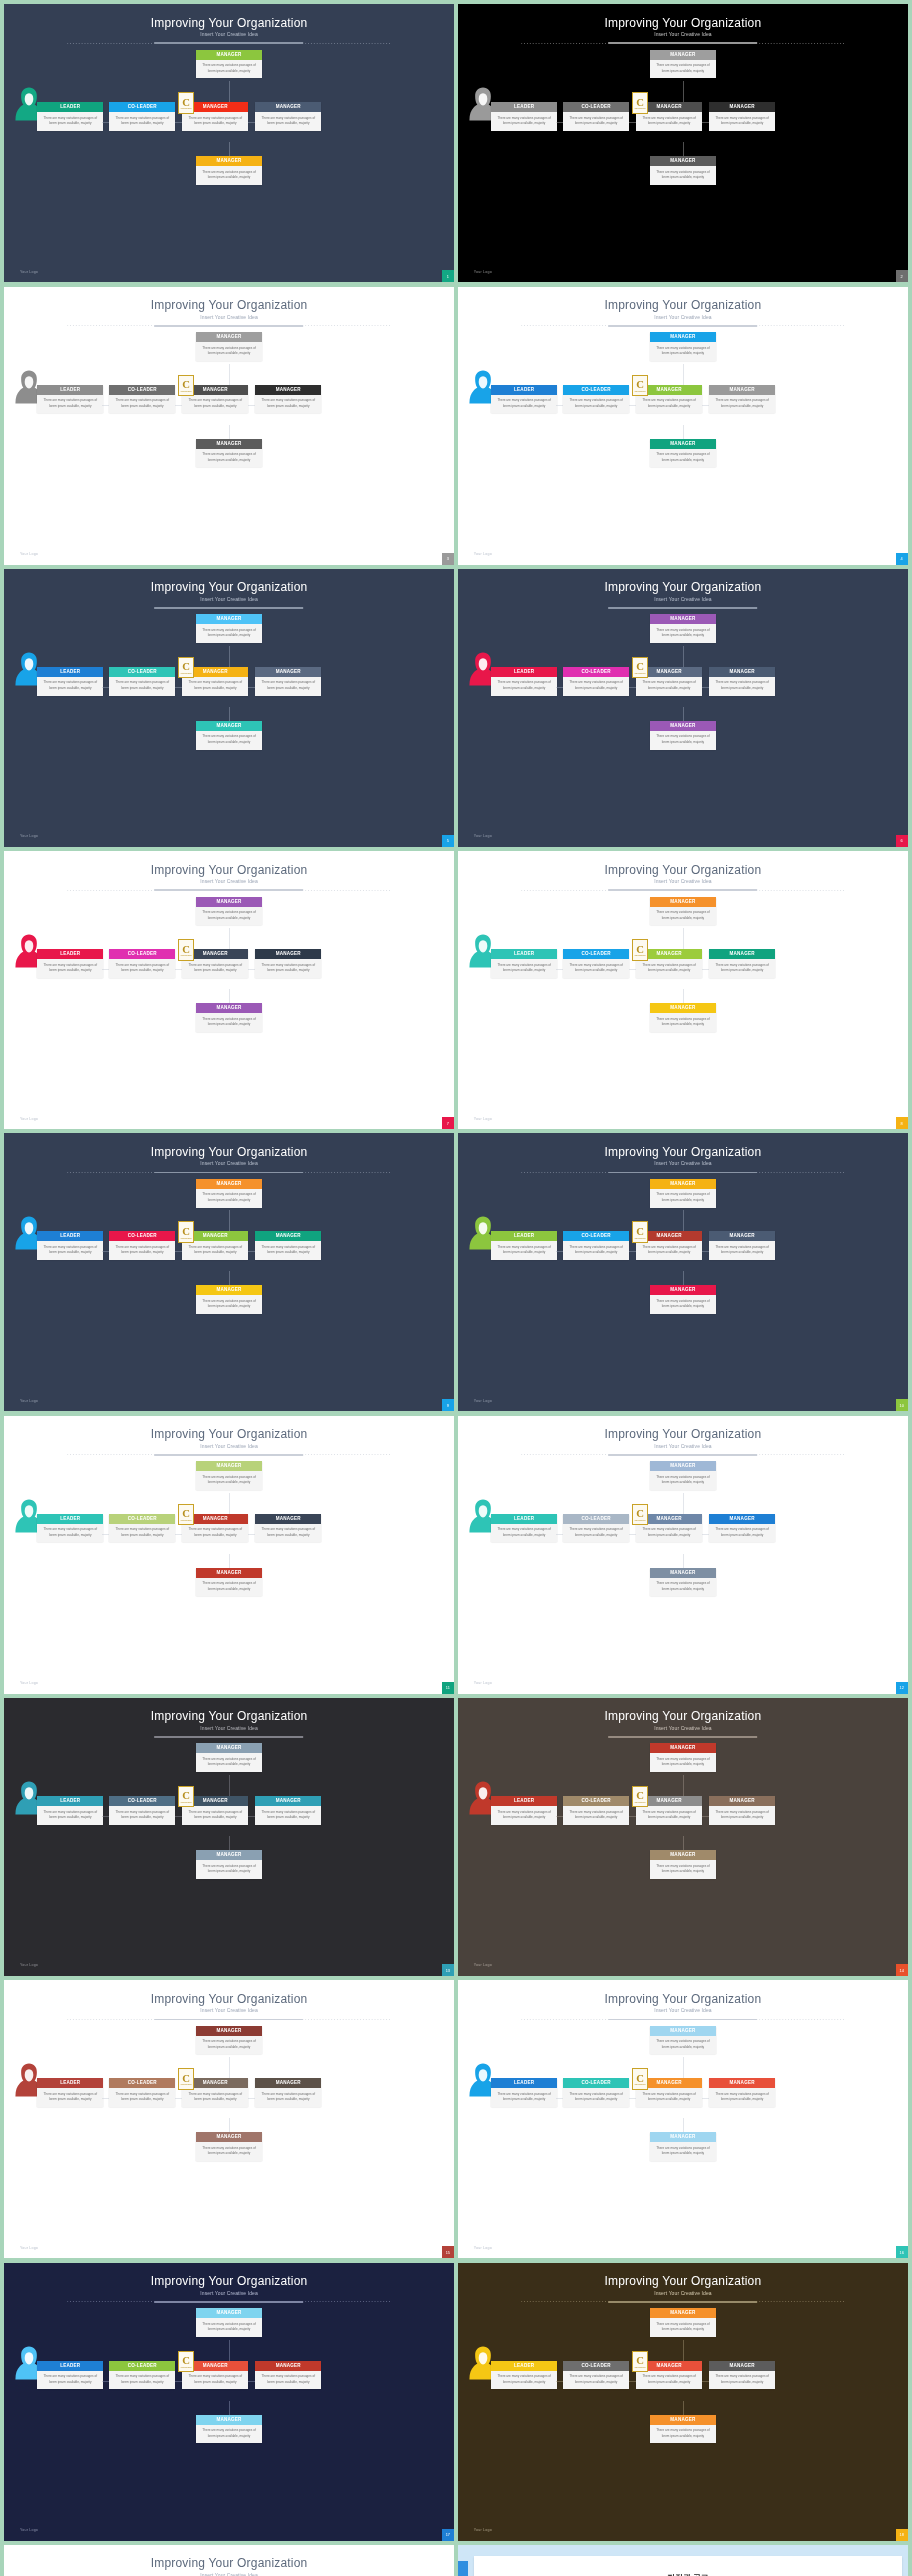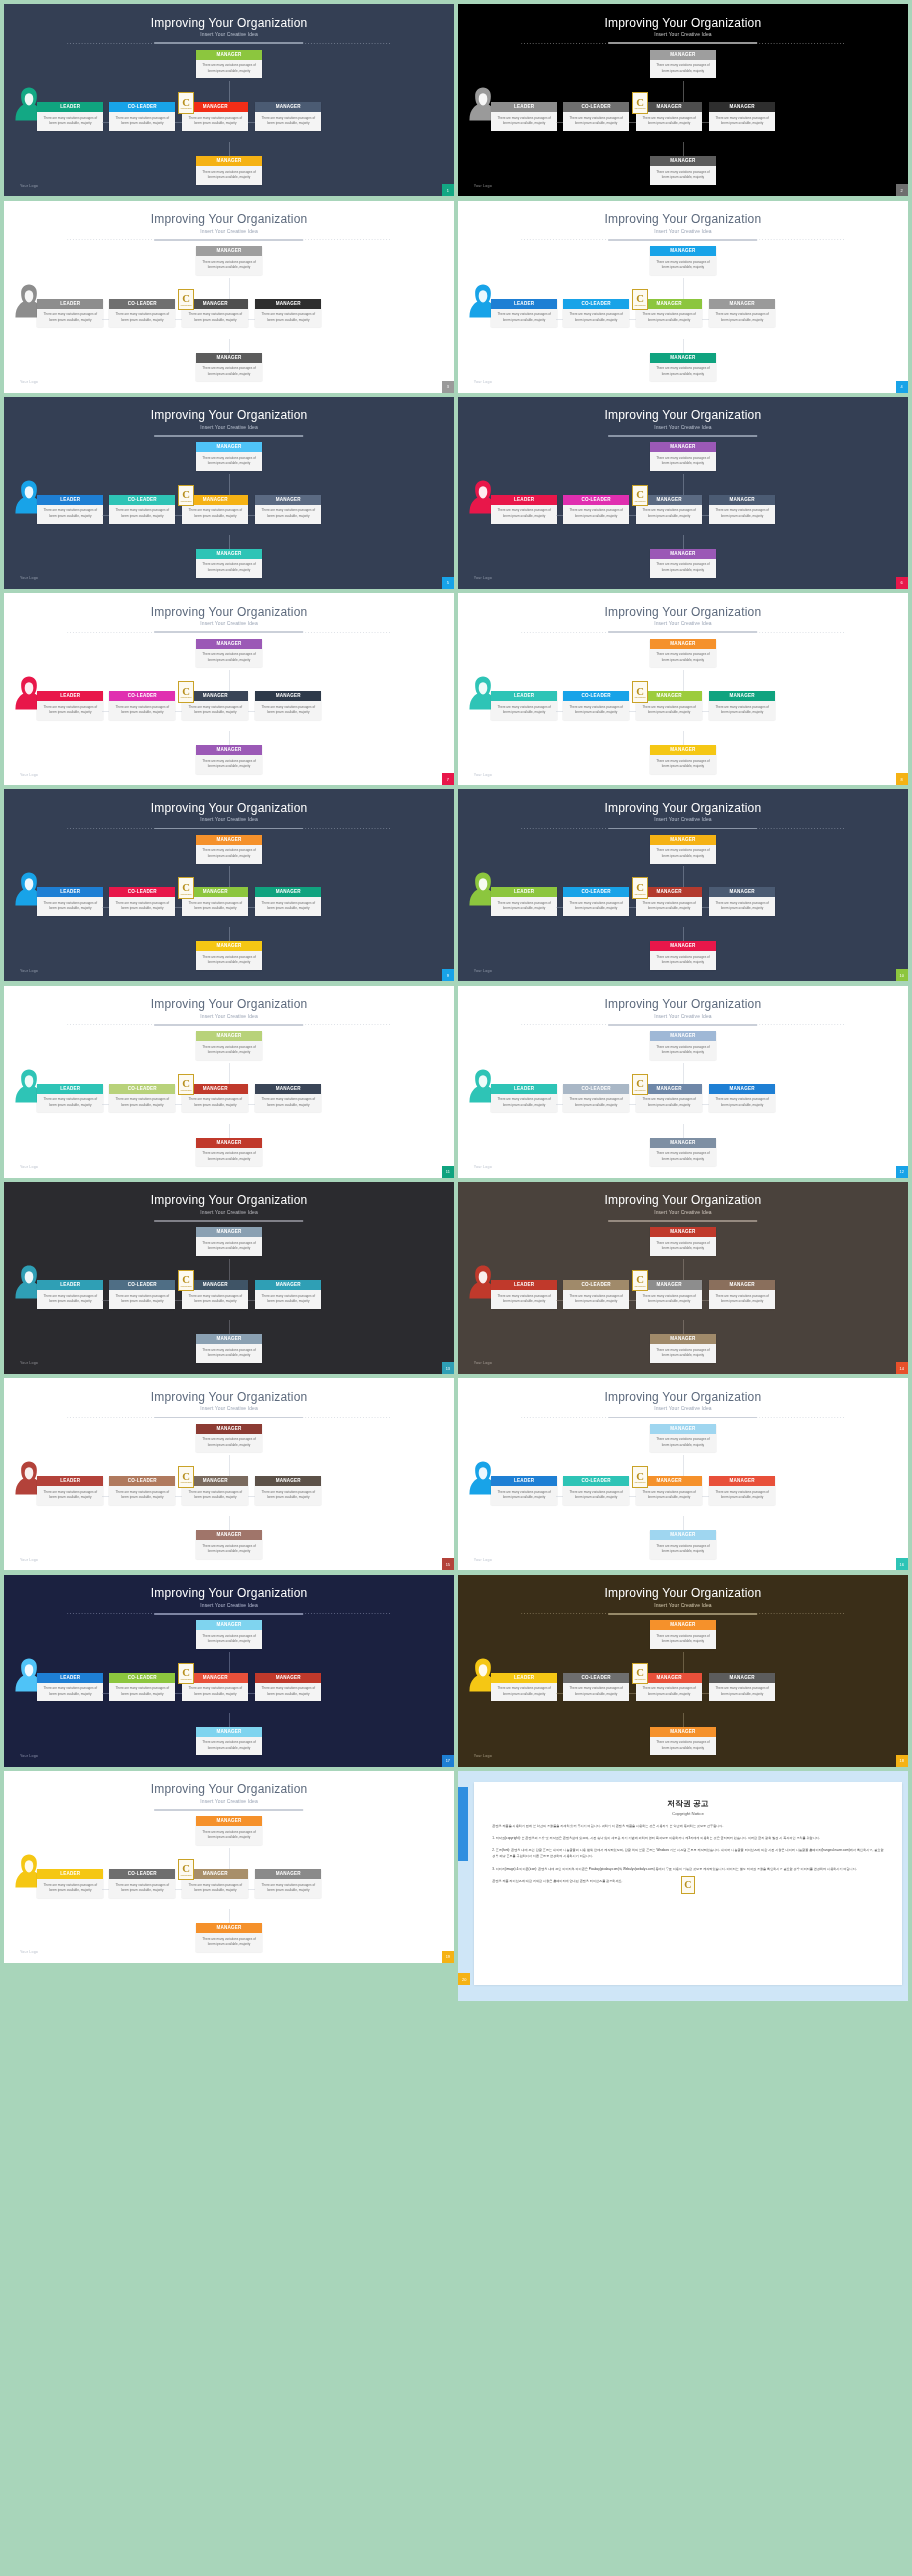--- a/index.html
+++ b/index.html
@@ -15,21 +15,21 @@
     grid-template-columns: 1fr 1fr;
     gap:4.3px;
     padding:4.3px;
     width:912px;
     height:2576px;
     align-content:start;
   }
   .slide {
     position:relative;
     width:100%;
-    height:192px;
+    height:278px;
     overflow:hidden;
   }
   
   .s-title {
     position:absolute; left:0; right:0; top:11.4px;
     text-align:center;
     font-size:12px;
     font-weight:400;
     letter-spacing:0.2px;
   }

